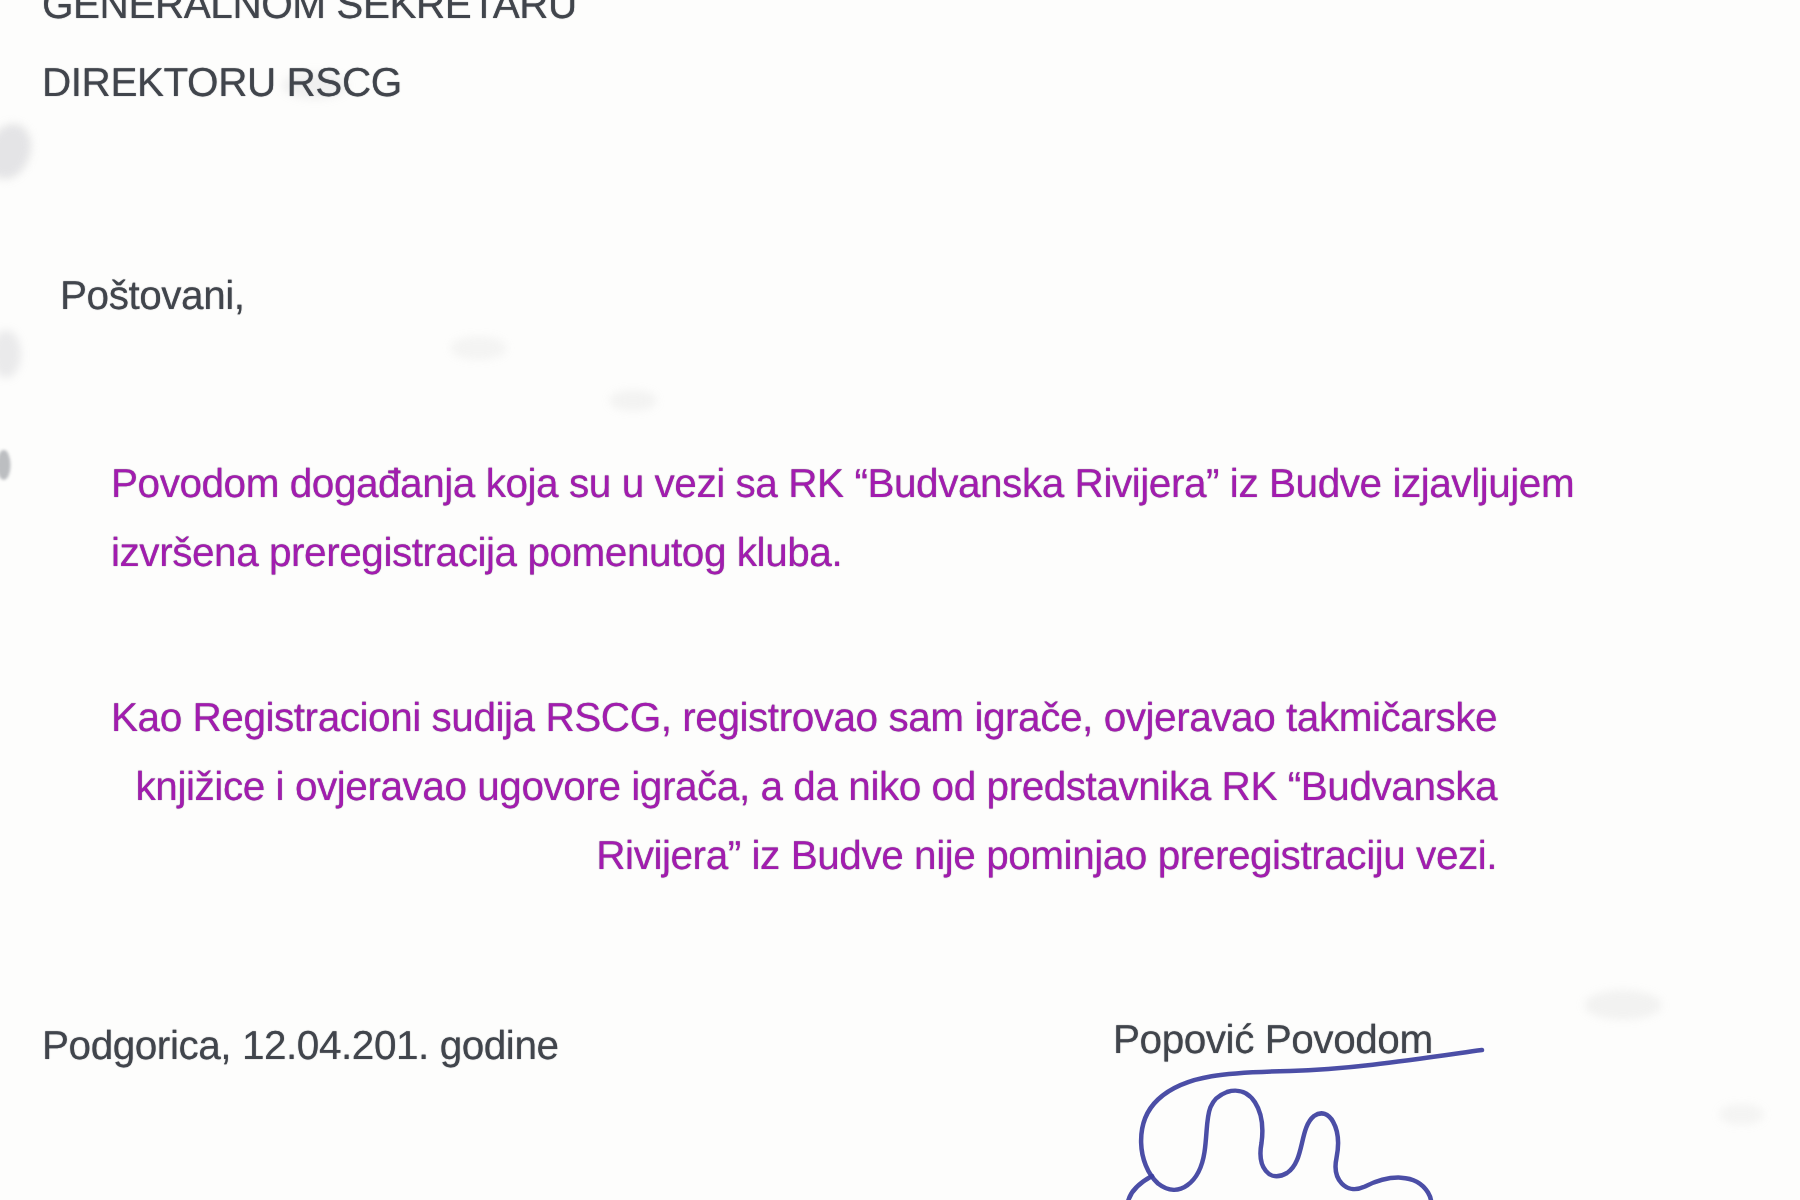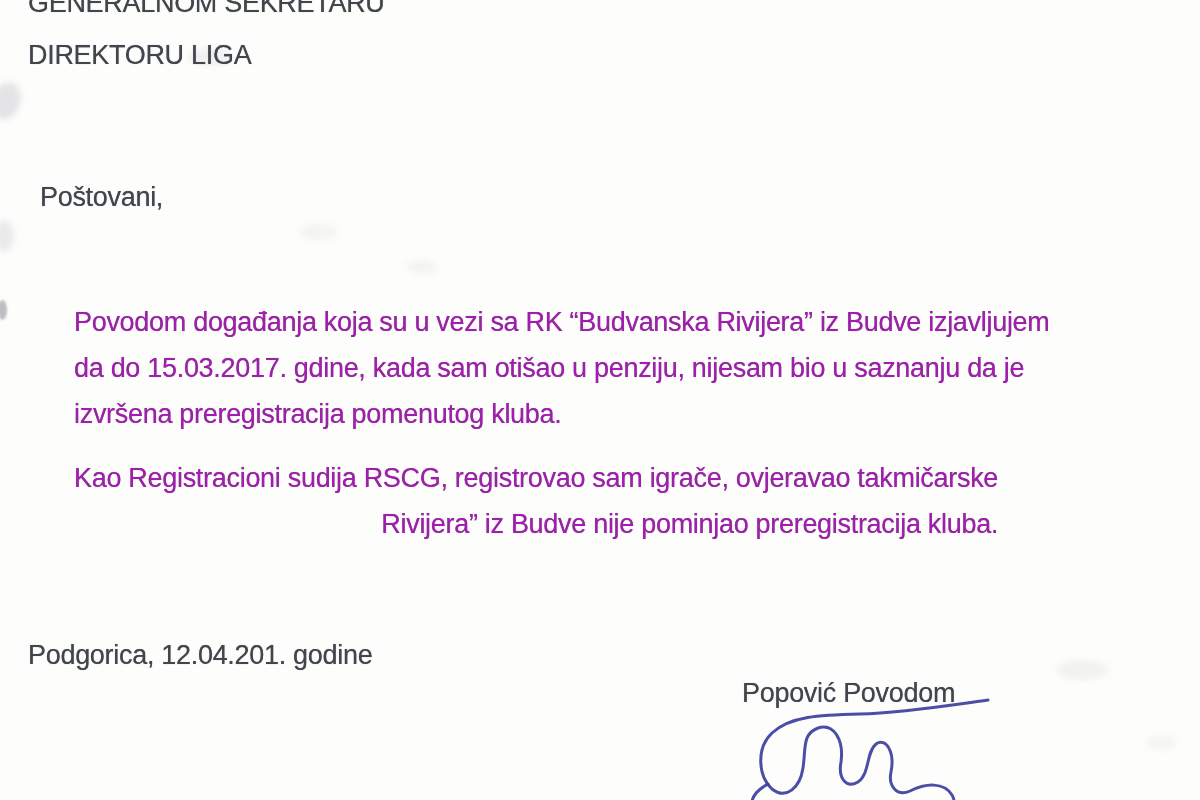--- a/index.html
+++ b/index.html
@@ -53,21 +53,21 @@
   .para-2 { top: 455px; text-align: right; }
   .para .line {
     line-height: 46px;
     white-space: nowrap;
     color: #a21caf;
     font-size: 27px;
     letter-spacing: -0.3px;
     text-shadow: 0 0 0.7px rgba(62,66,74,0.75);
     margin-left: 46px;
   }
-  .place-date { left: 28px;  top: 638px; line-height: 34px; }
+  .place-date { left: 28px;  top: 680px; line-height: 34px; }
   .signatory  { left: 742px; top: 676px; line-height: 34px; }
 
   .signature-svg {
     position: absolute;
     left: 690px;
     top: 688px;
     width: 330px;
     height: 112px;
     overflow: visible;
     pointer-events: none;
@@ -81,33 +81,33 @@
   <div class="artifact a1"></div>
   <div class="artifact a2"></div>
   <div class="artifact a3"></div>
   <div class="artifact a4"></div>
   <div class="artifact a5"></div>
   <div class="artifact a6"></div>
   <div class="artifact a7"></div>
   <div class="artifact a8"></div>
 
   <div class="txt recipient-1">GENERALNOM SEKRETARU</div>
-  <div class="txt recipient-2">DIREKTORU LIGA</div>
+  <div class="txt recipient-2">DIREKTORU RSCG</div>
 
   <div class="txt salutation">Poštovani,</div>
 
   <div class="para para-1">
     <div class="line">Povodom događanja koja su u vezi sa RK “Budvanska Rivijera” iz Budve izjavljujem</div>
-    <div class="line">da do 15.03.2017. gdine, kada sam otišao u penziju, nijesam bio u saznanju da je</div>
     <div class="line">izvršena preregistracija pomenutog kluba.</div>
   </div>
 
   <div class="para para-2">
     <div class="line">Kao Registracioni sudija RSCG, registrovao sam igrače, ovjeravao takmičarske</div>
-    <div class="line">Rivijera” iz Budve nije pominjao preregistracija kluba.</div>
+    <div class="line">knjižice i ovjeravao ugovore igrača, a da niko od predstavnika RK “Budvanska</div>
+    <div class="line">Rivijera” iz Budve nije pominjao preregistraciju vezi.</div>
   </div>
 
   <div class="txt place-date">Podgorica, 12.04.201. godine</div>
   <div class="txt signatory">Popović Povodom</div>
 
   <svg class="signature-svg" viewBox="690 688 330 112" xmlns="http://www.w3.org/2000/svg">
     <path d="M 988 700
              C 945 706 900 713 860 714
              C 820 715 790 716 772 733
              C 756 748 758 776 772 789

